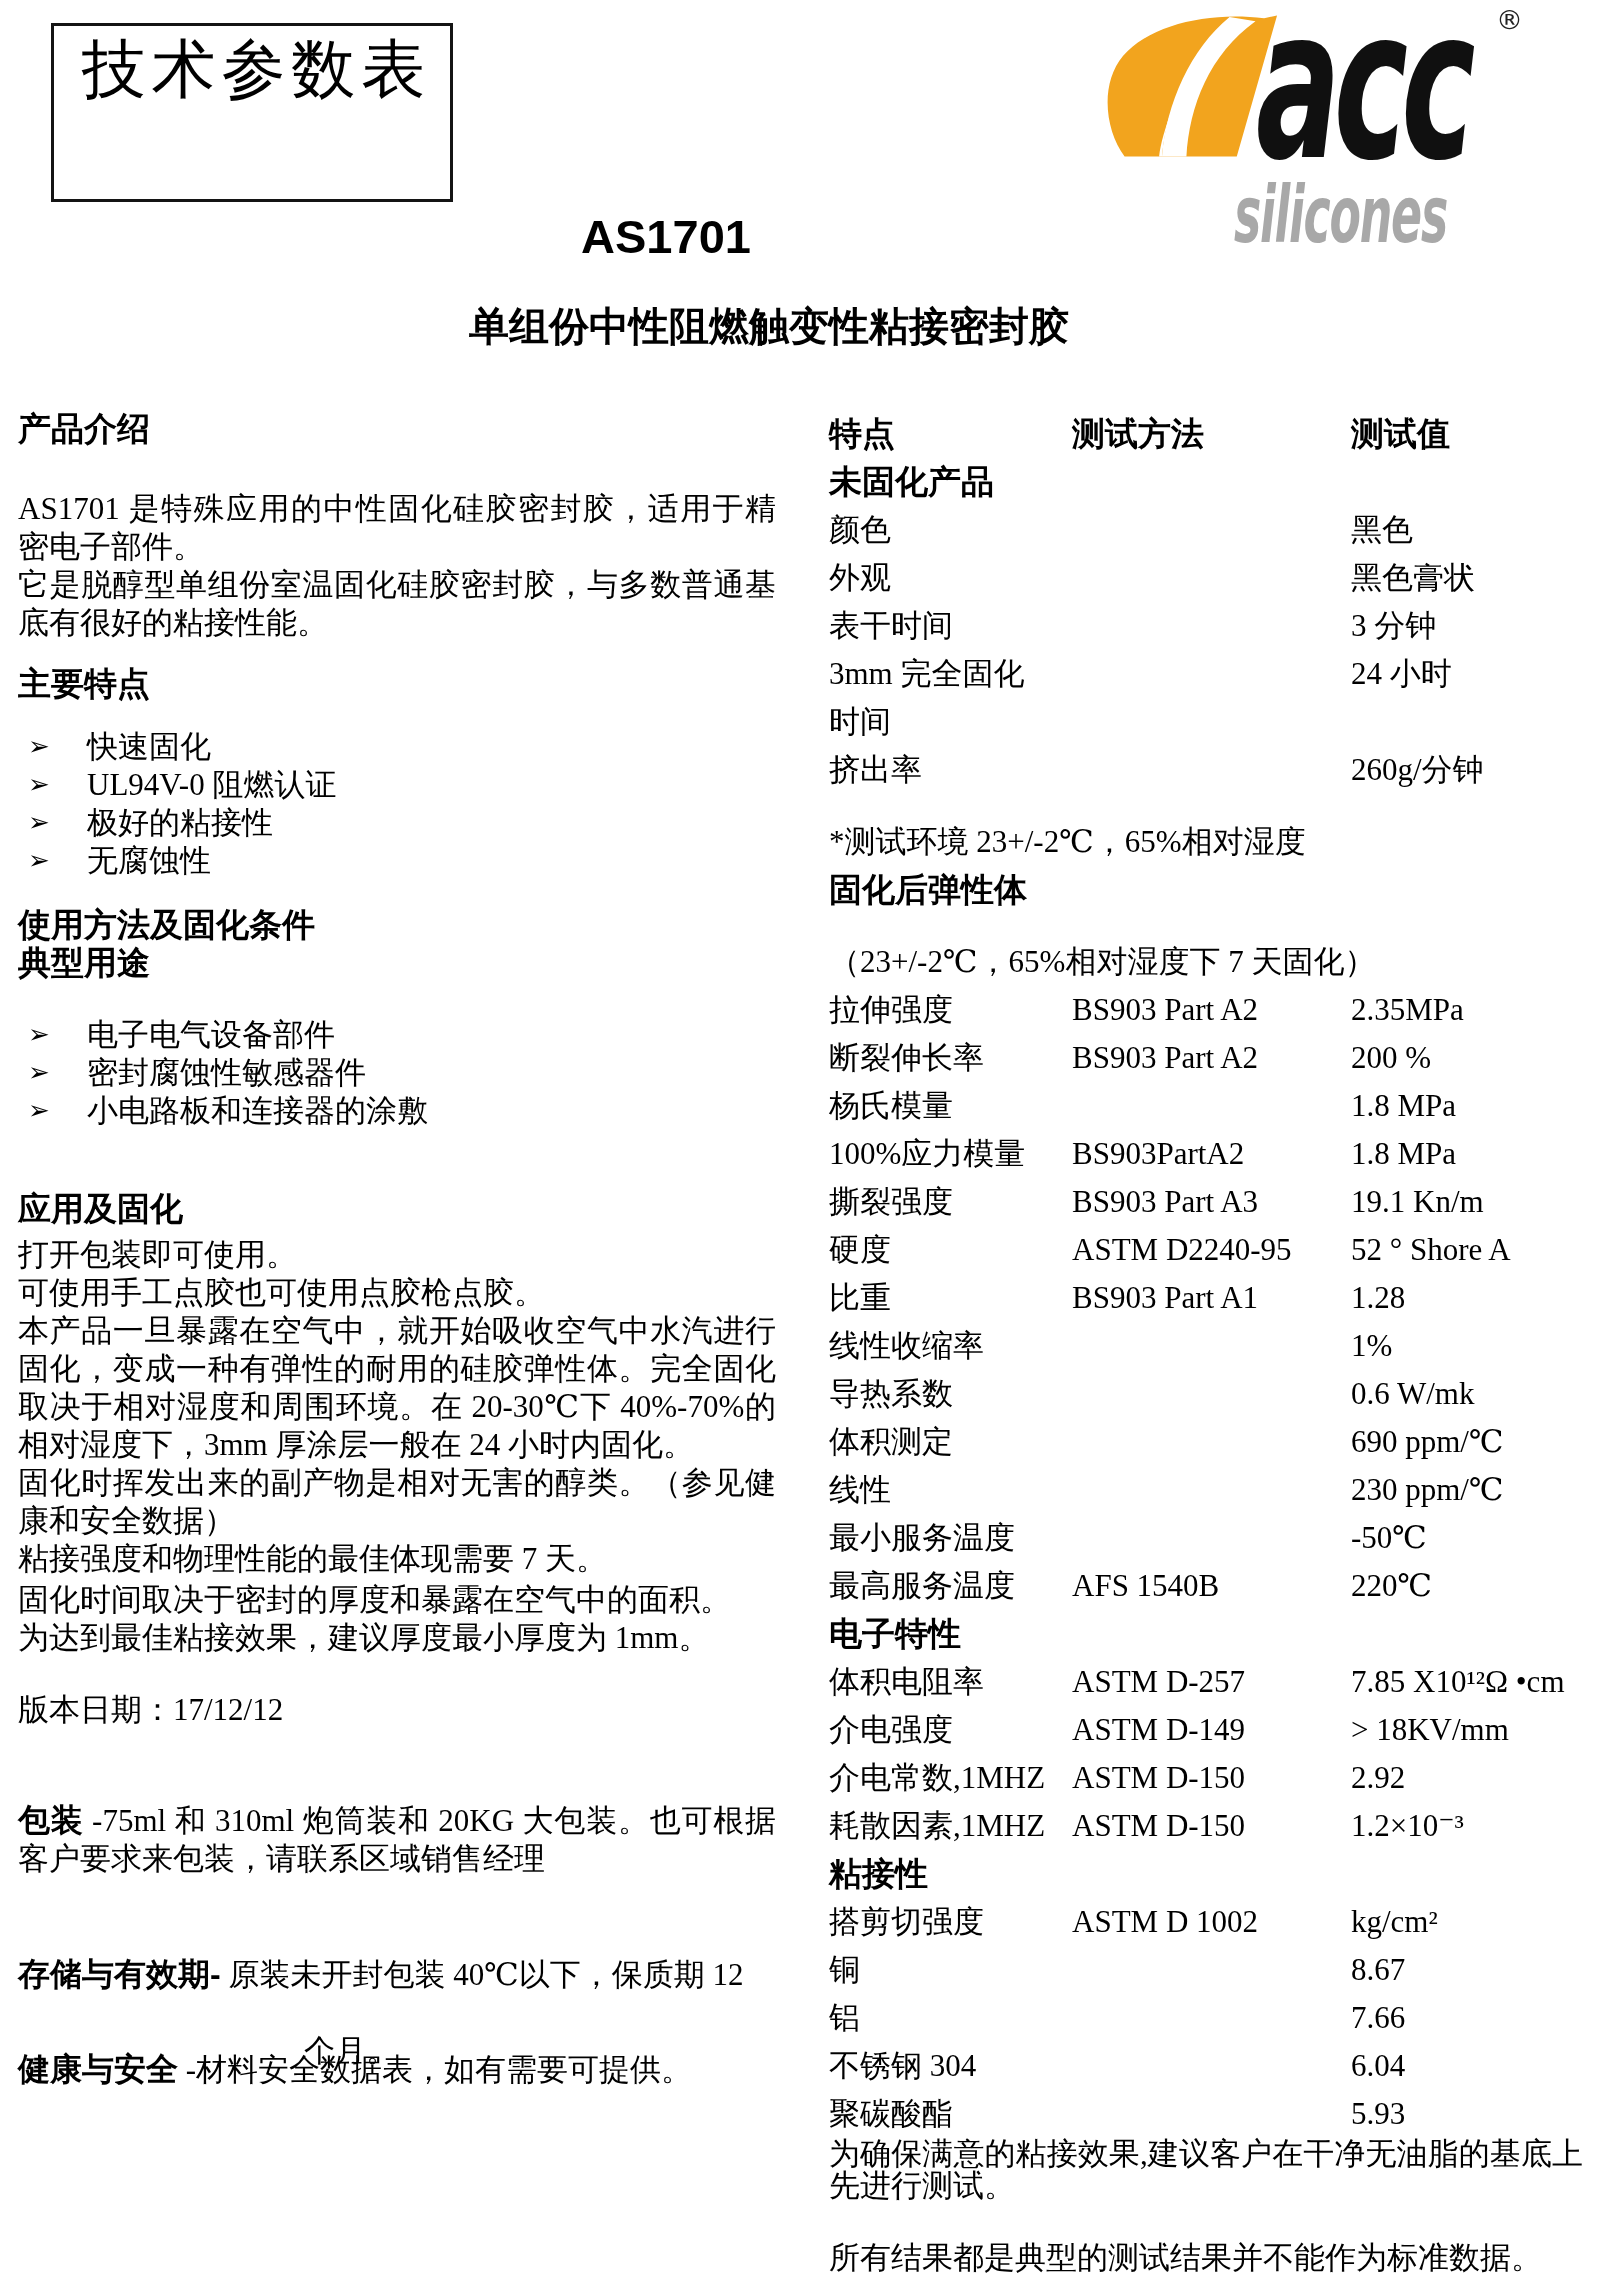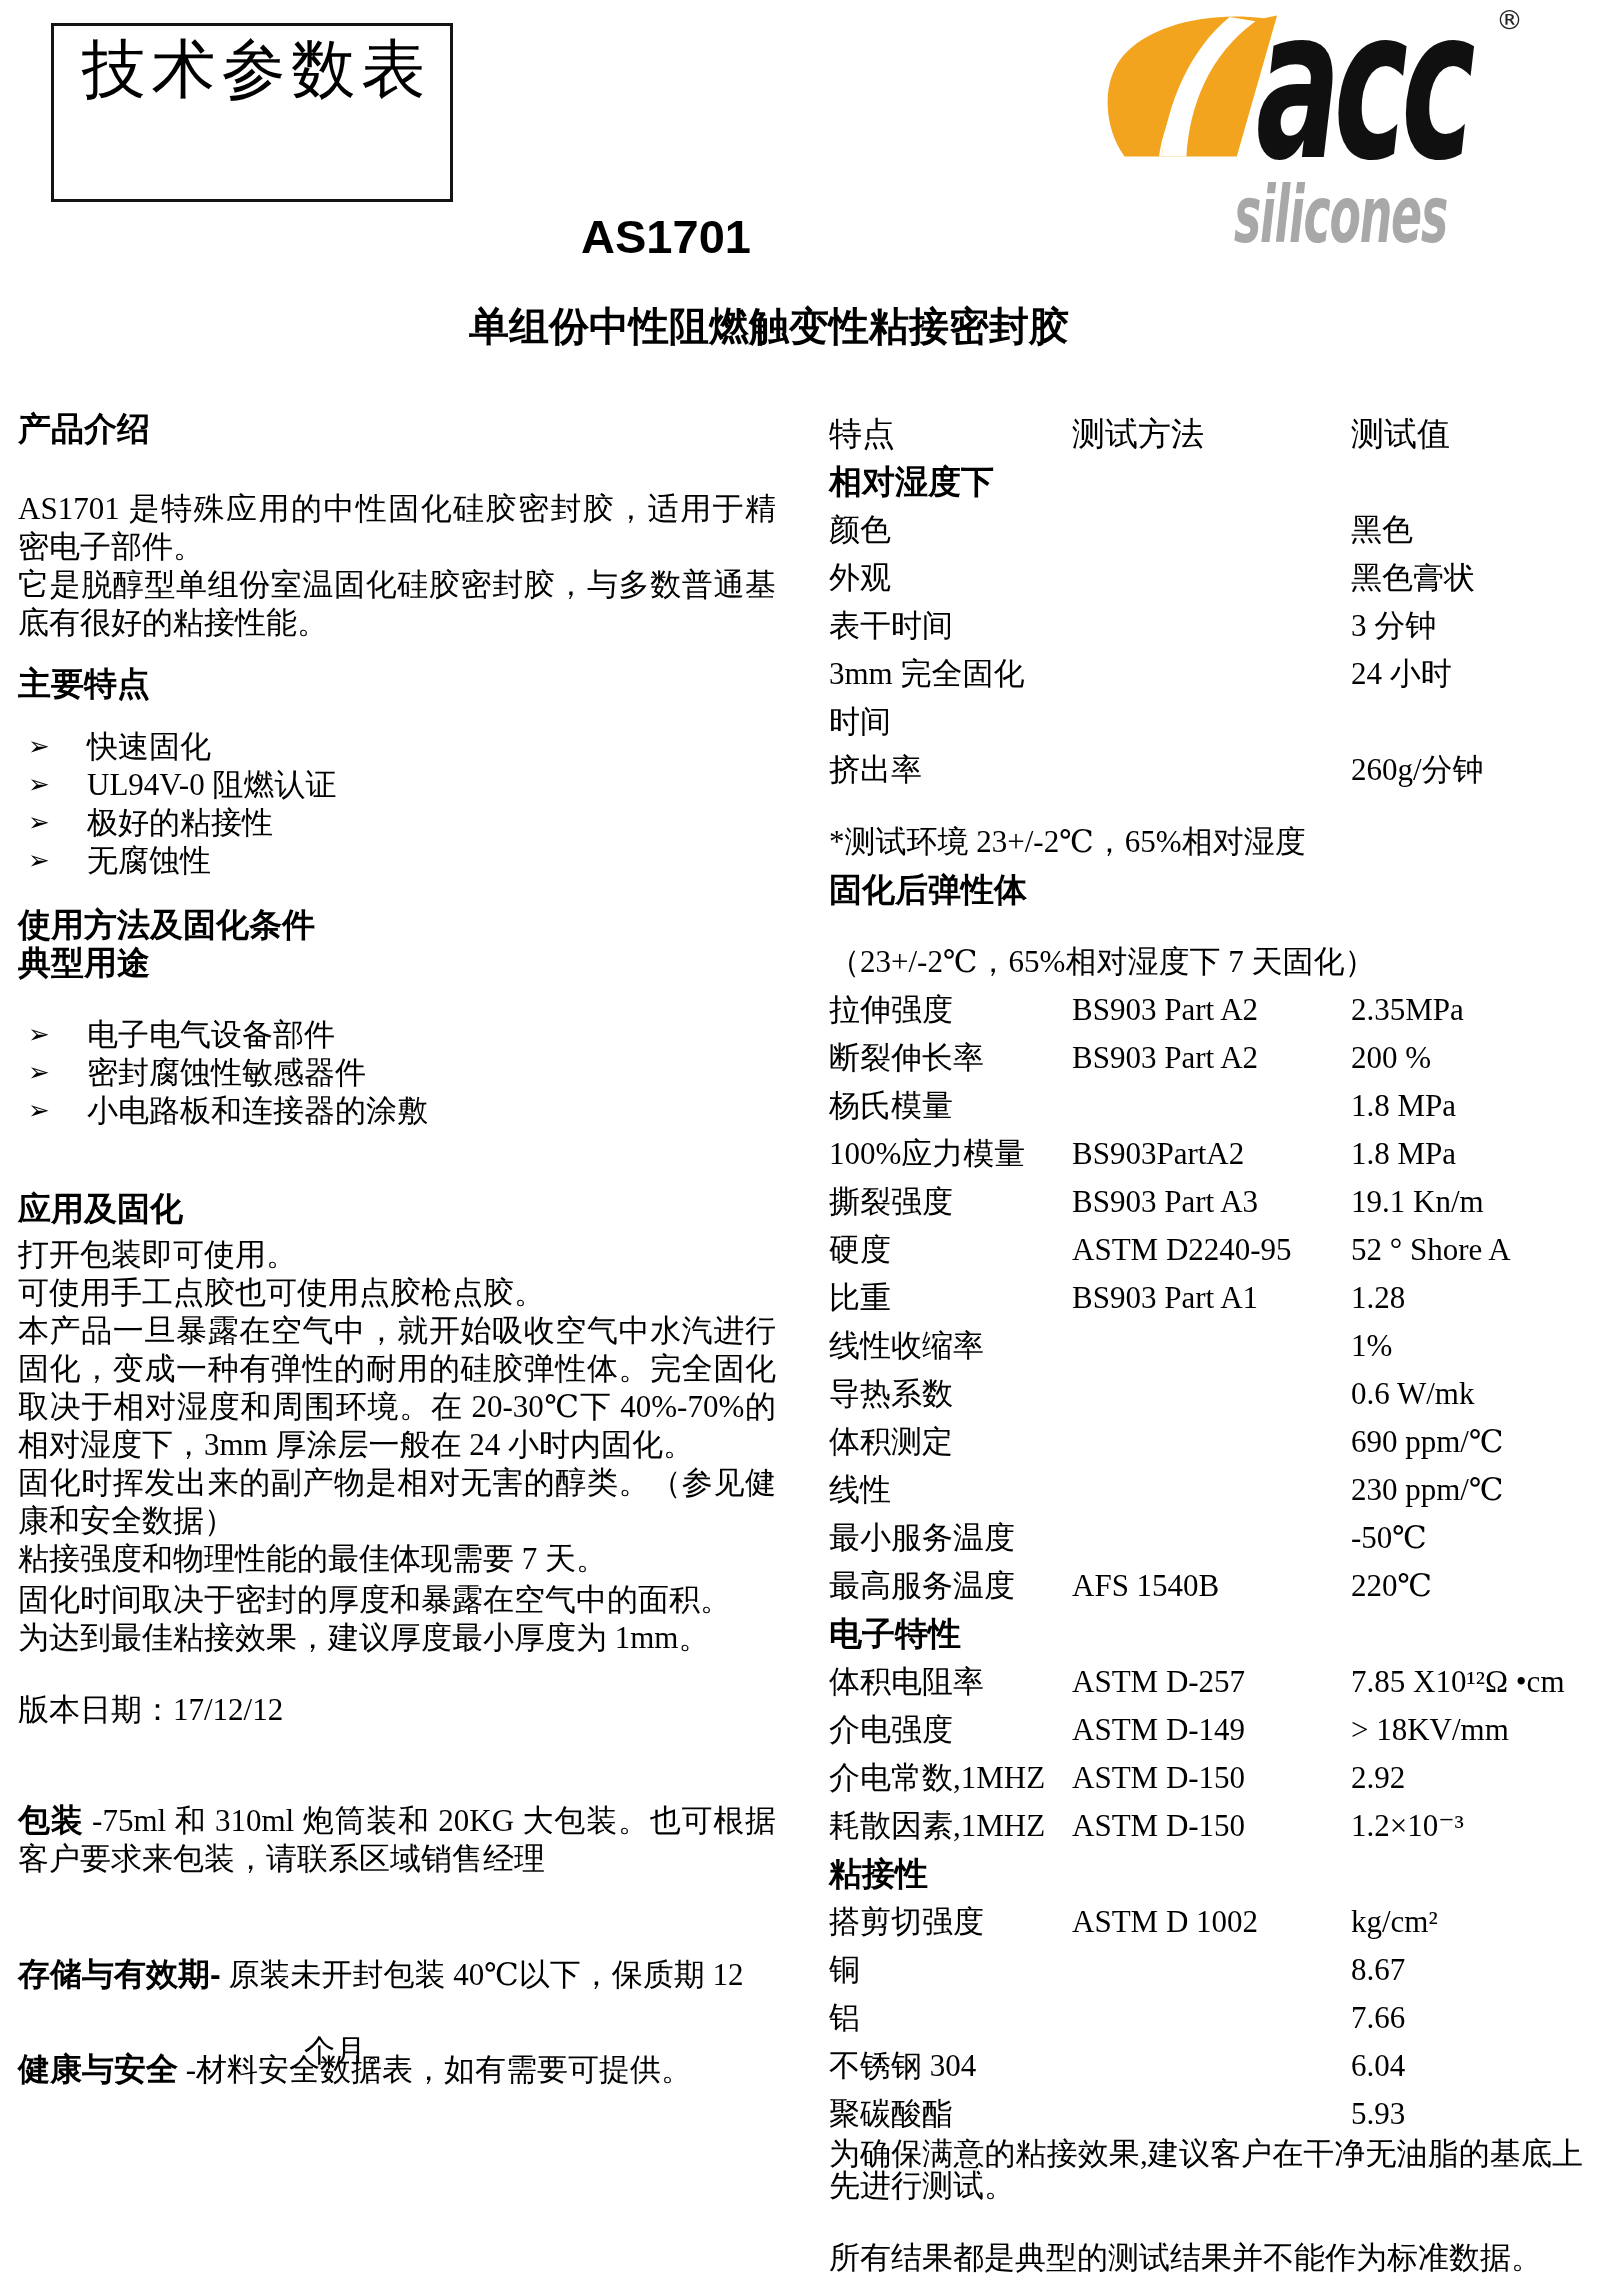--- a/index.html
+++ b/index.html
@@ -40,21 +40,21 @@
   .blist li{position:relative;padding-left:69px;font-size:31px;line-height:38px;}
   .blist .bullet{position:absolute;left:10px;top:0;font-size:26px;}
   .inline-label{font-family:"Liberation Sans","DejaVu Sans",sans-serif;font-weight:bold;font-size:32px;}
   .indent2{padding-left:286px;}
 
   
   .right-col{position:absolute;left:829px;top:410px;width:754px;}
   .t-row{display:grid;grid-template-columns:243px 279px 1fr;}
   .t-row > div{line-height:48px;font-size:31px;white-space:pre-line;}
   .t-row.head > div{font-family:"Liberation Sans","DejaVu Sans",sans-serif;
-                    font-weight:normal;font-size:33px;}
+                    font-weight:bold;font-size:33px;}
   .t-row.section > div{grid-column:1 / -1;font-family:"Liberation Sans","DejaVu Sans",sans-serif;
                        font-weight:bold;font-size:33px;}
   .t-row.note > div{grid-column:1 / -1;margin-top:24px;}
   .t-foot{font-size:31px;line-height:32px;text-align:justify;}
   .t-foot.last{margin-top:40px;text-align:left;}
 </style>
 </head>
 <body>
 
 <div id="page">
@@ -109,21 +109,21 @@
   <div class="lblock" style="top:2050px"><span class="inline-label">健康与安全</span><span> -材料安全数据表，如有需要可提供。</span></div>
 
   <div class="right-col">
     <div class="t-row head">
       <div>特点</div>
       <div>测试方法</div>
       <div>测试值</div>
     </div>
     <div id="table-rows">
         <div class="t-row section">
-          <div>相对湿度下</div>
+          <div>未固化产品</div>
         </div>
         <div class="t-row row">
           <div>颜色</div>
           <div></div>
           <div>黑色</div>
         </div>
         <div class="t-row row">
           <div>外观</div>
           <div></div>
           <div>黑色膏状</div>

